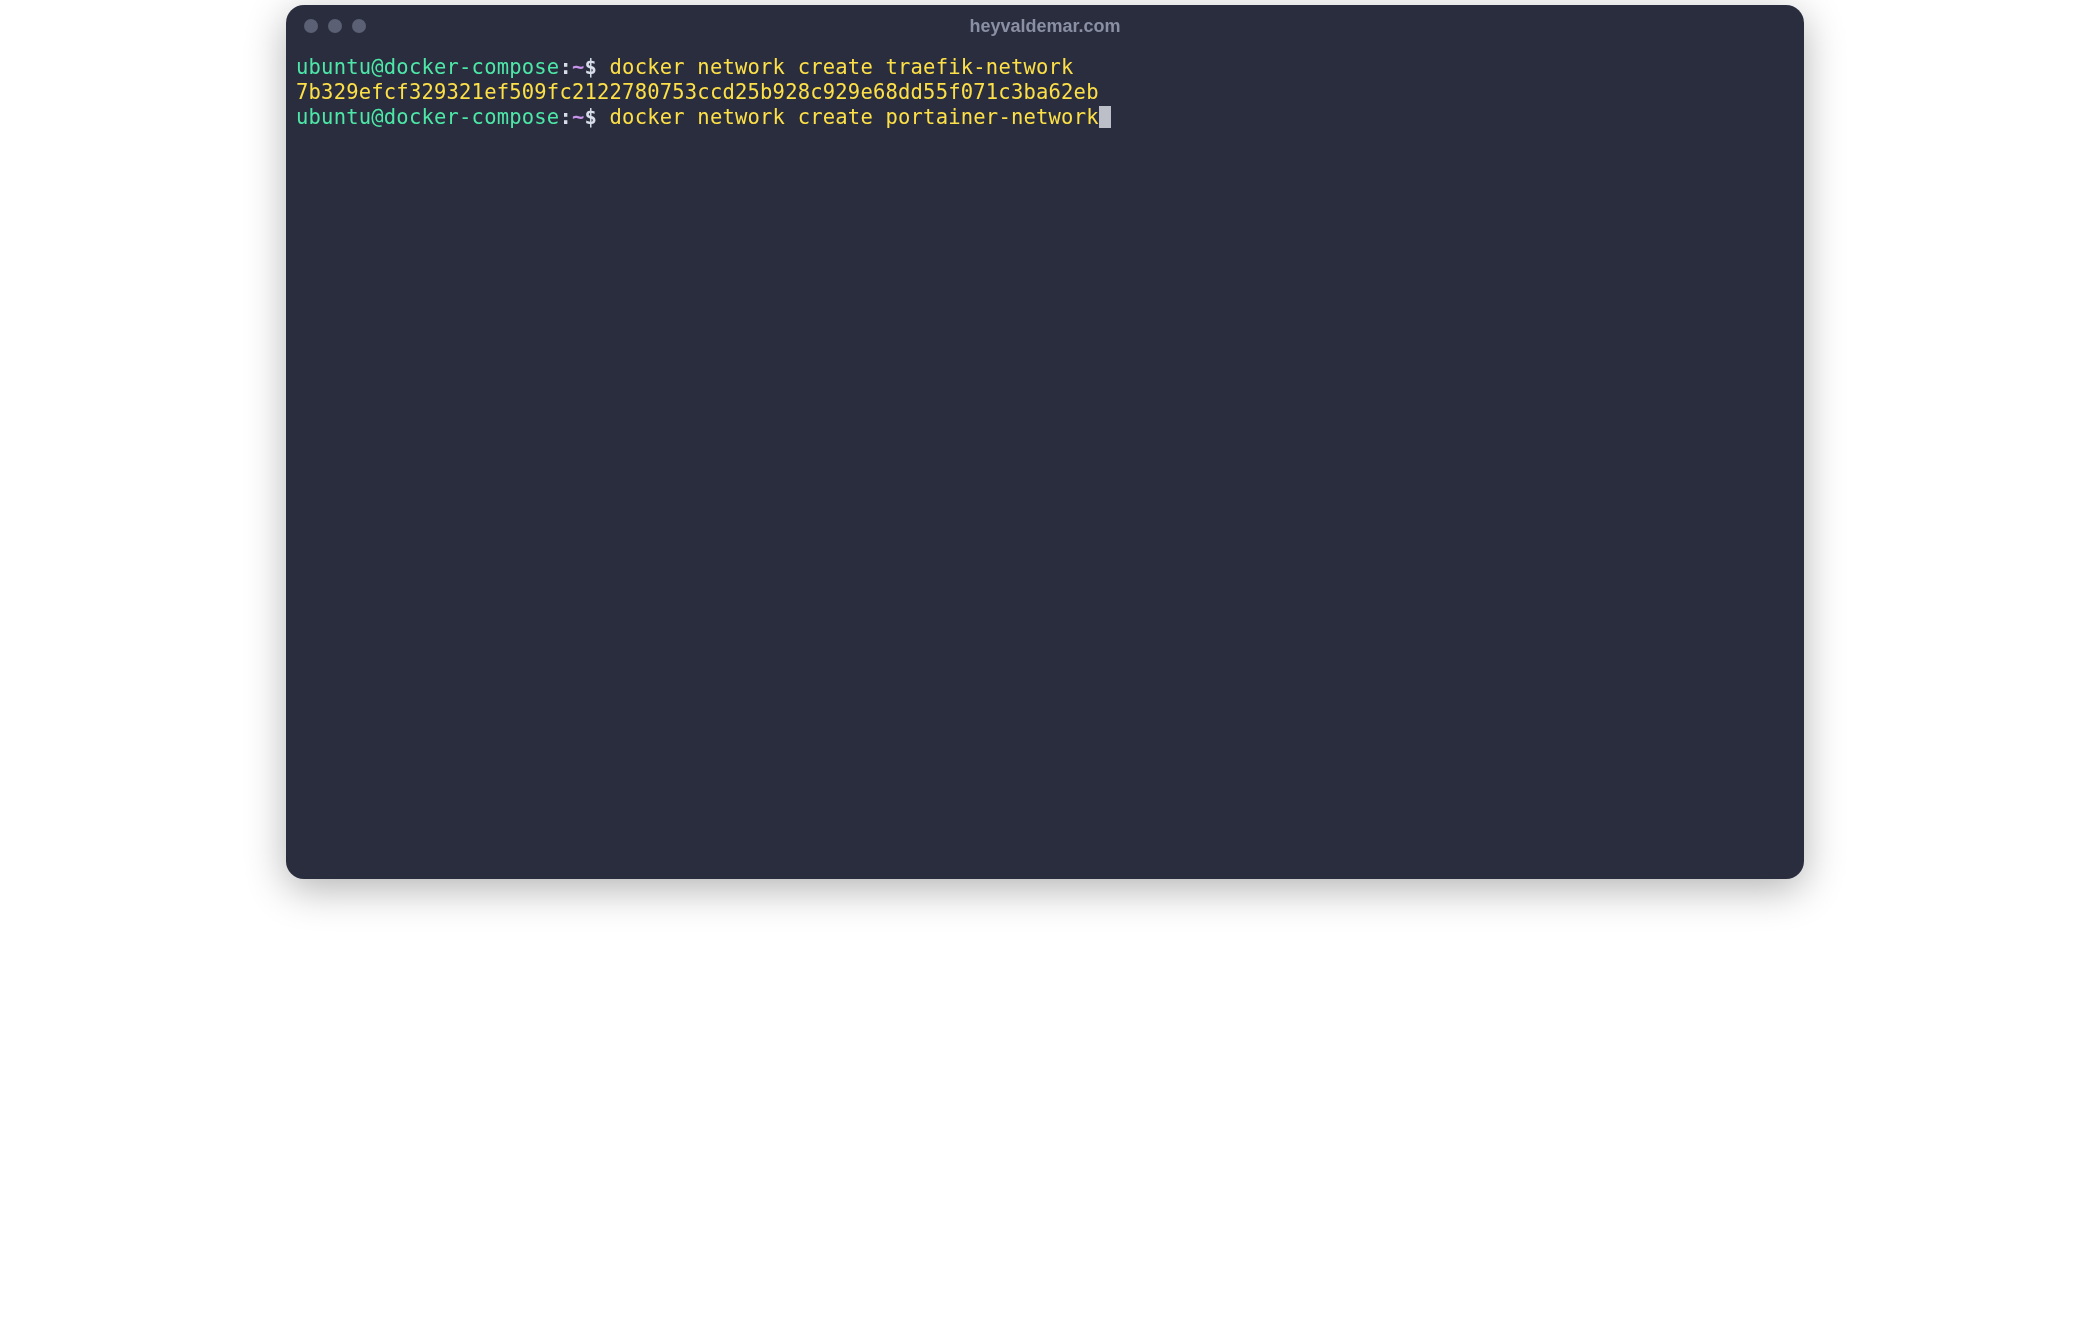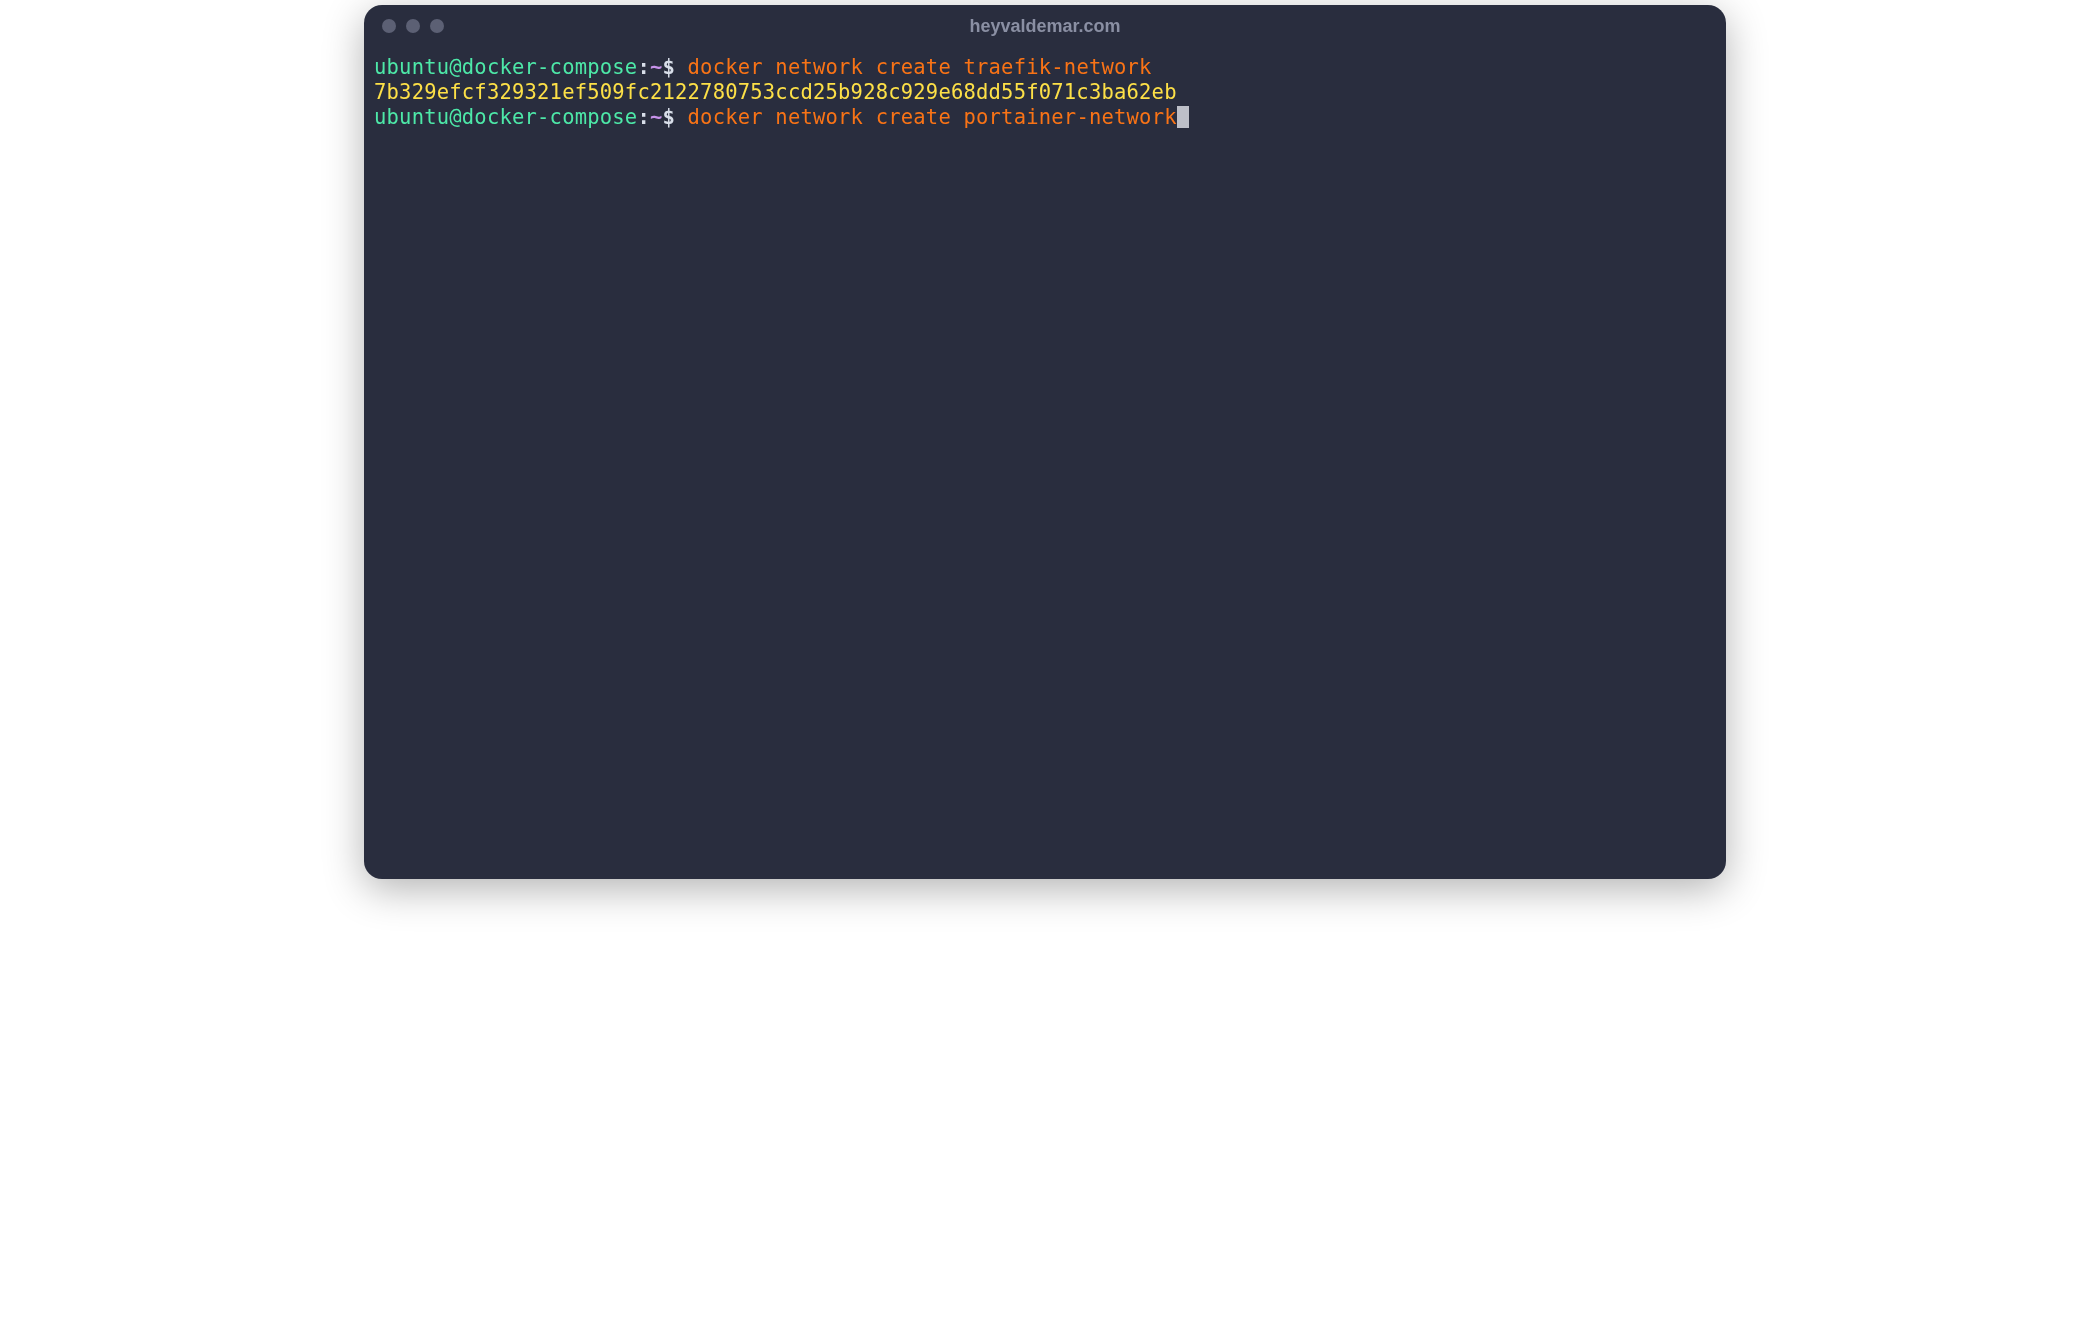--- a/index.html
+++ b/index.html
@@ -10,21 +10,21 @@
     body {
       background: #ffffff;
       font-family: 'Menlo', 'Monaco', 'Consolas', monospace;
       display: flex;
       justify-content: center;
       align-items: flex-start;
       min-height: 100vh;
       padding: 5px;
     }
     .terminal-window {
-      width: 1362px;
+      width: 1518px;
       height: 874px;
       background: #292d3e;
       border-radius: 18px;
       overflow: hidden;
       box-shadow: 0 10px 40px rgba(0,0,0,0.3);
       display: flex;
       flex-direction: column;
     }
     .titlebar {
       height: 42px;
@@ -74,21 +74,21 @@
     }
     .prompt-path {
       color: #c792ea;
       font-weight: bold;
     }
     .prompt-dollar {
       color: #d8dee9;
       font-weight: bold;
     }
     .command {
-      color: #f97316;
+      color: #fde047;
       margin-top: 35px;
     }
     .output {
       color: #fde047;
     }
     .cursor {
       display: inline-block;
       width: 12px;
       height: 22px;
       background: #bdbfc8;

